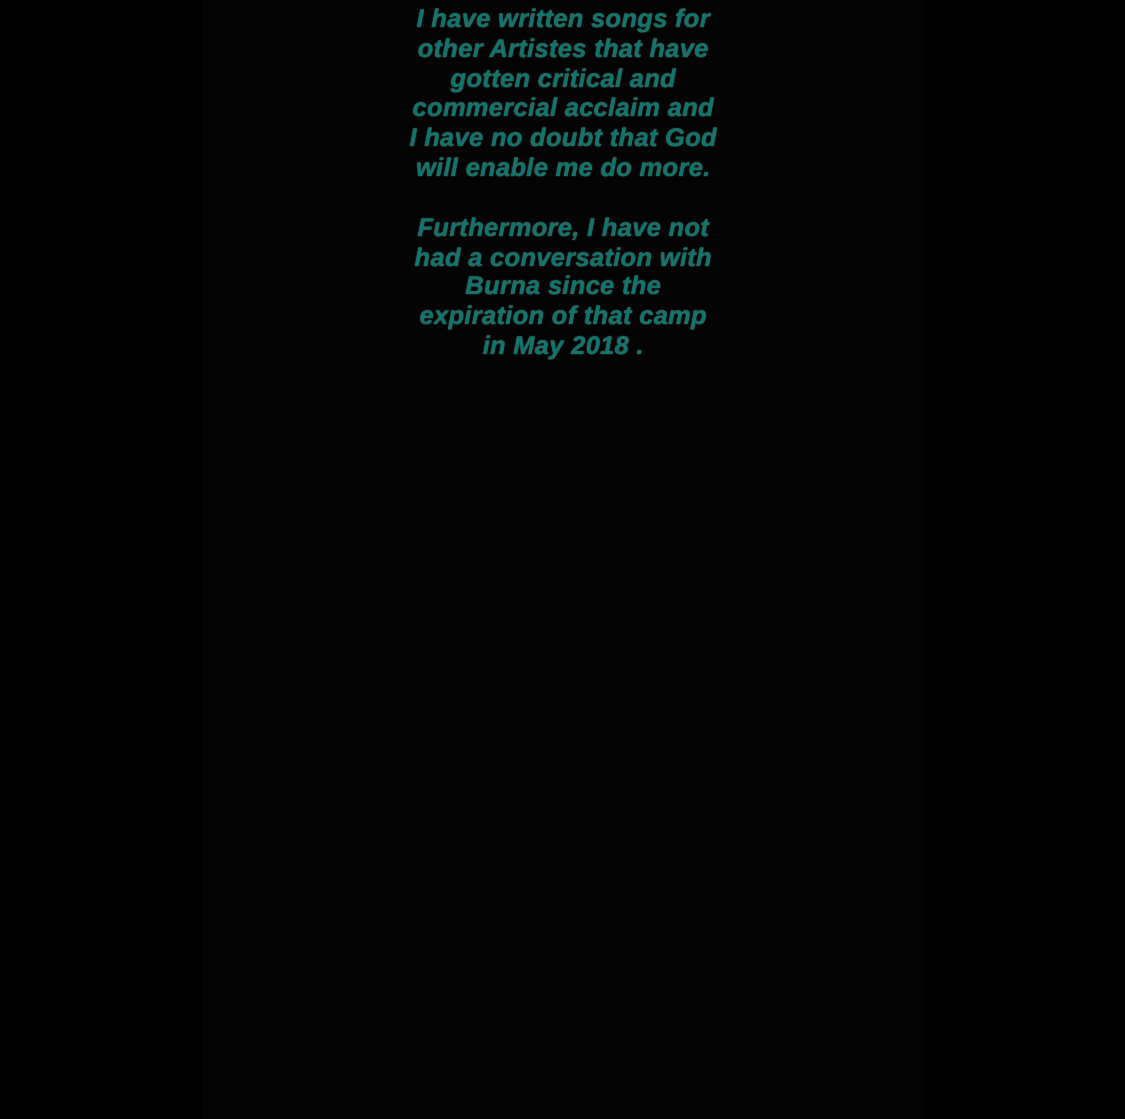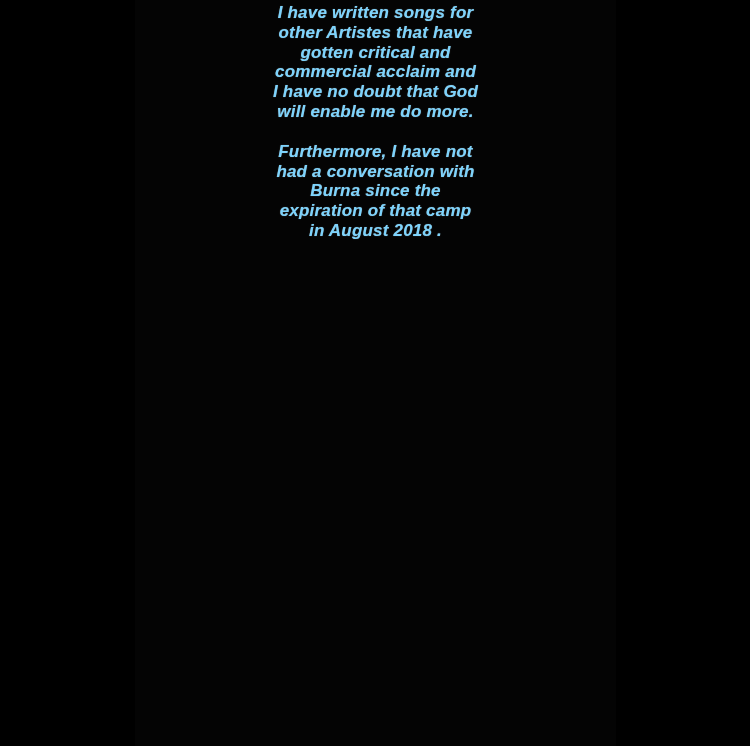--- a/index.html
+++ b/index.html
@@ -20,21 +20,21 @@
     width: 481px;
     height: 746px;
     background: #040404;
   }
   .story-text-block {
     position: absolute;
     left: 0;
     right: 0;
     top: 3px;
     text-align: center;
-    color: #7dd3fc;
+    color: #0f766e;
     font-family: "Liberation Sans", sans-serif;
     font-weight: 700;
     font-style: italic;
     font-size: 17px;
     line-height: 19.8px;
     letter-spacing: 0.2px;
     text-shadow: 0 0 1px rgba(255,255,255,0.45);
   }
   .story-text-block p {
     margin: 0 0 20px 0;
@@ -52,15 +52,15 @@
     <p>I have written songs for
 other Artistes that have
 gotten critical and
 commercial acclaim and
 I have no doubt that God
 will enable me do more.</p>
     <p>Furthermore, I have not
 had a conversation with
 Burna since the
 expiration of that camp
-in August 2018 .</p>
+in May 2018 .</p>
   </div>
 </div>
 
 </body></html>

